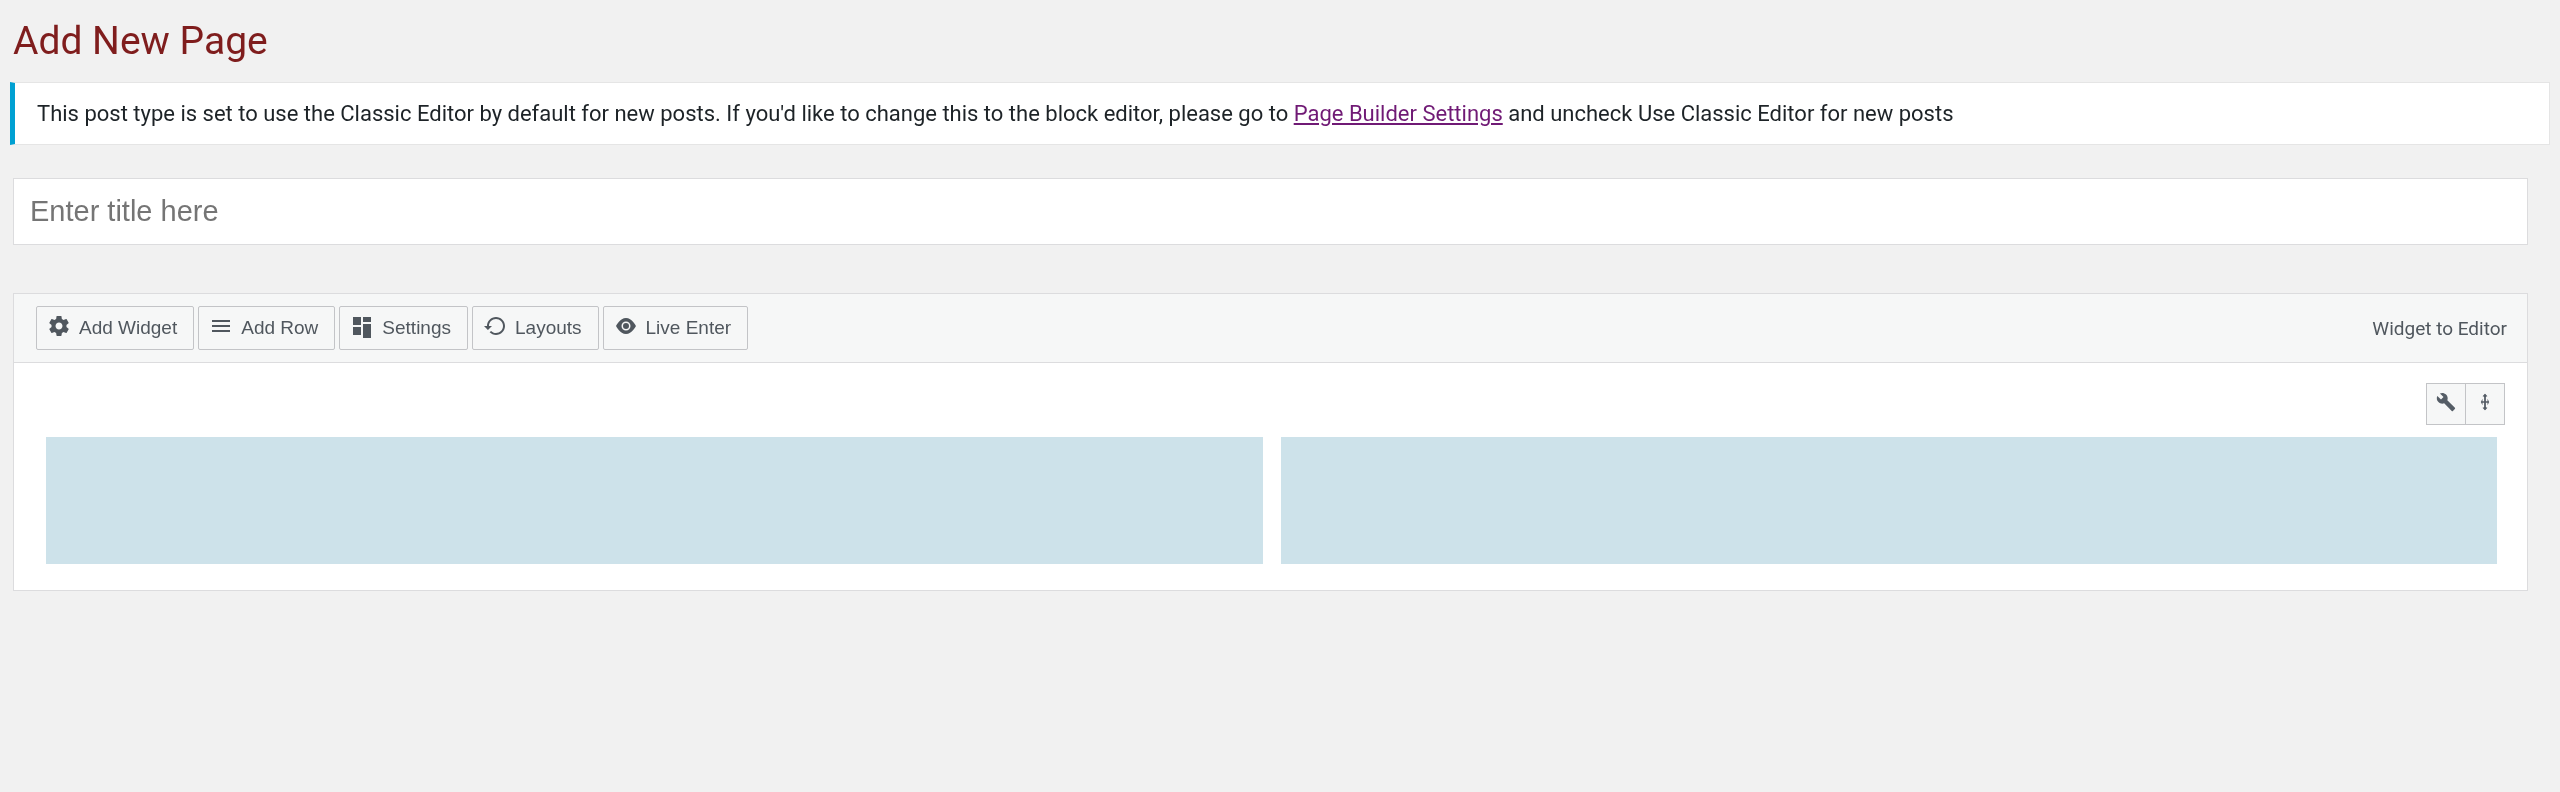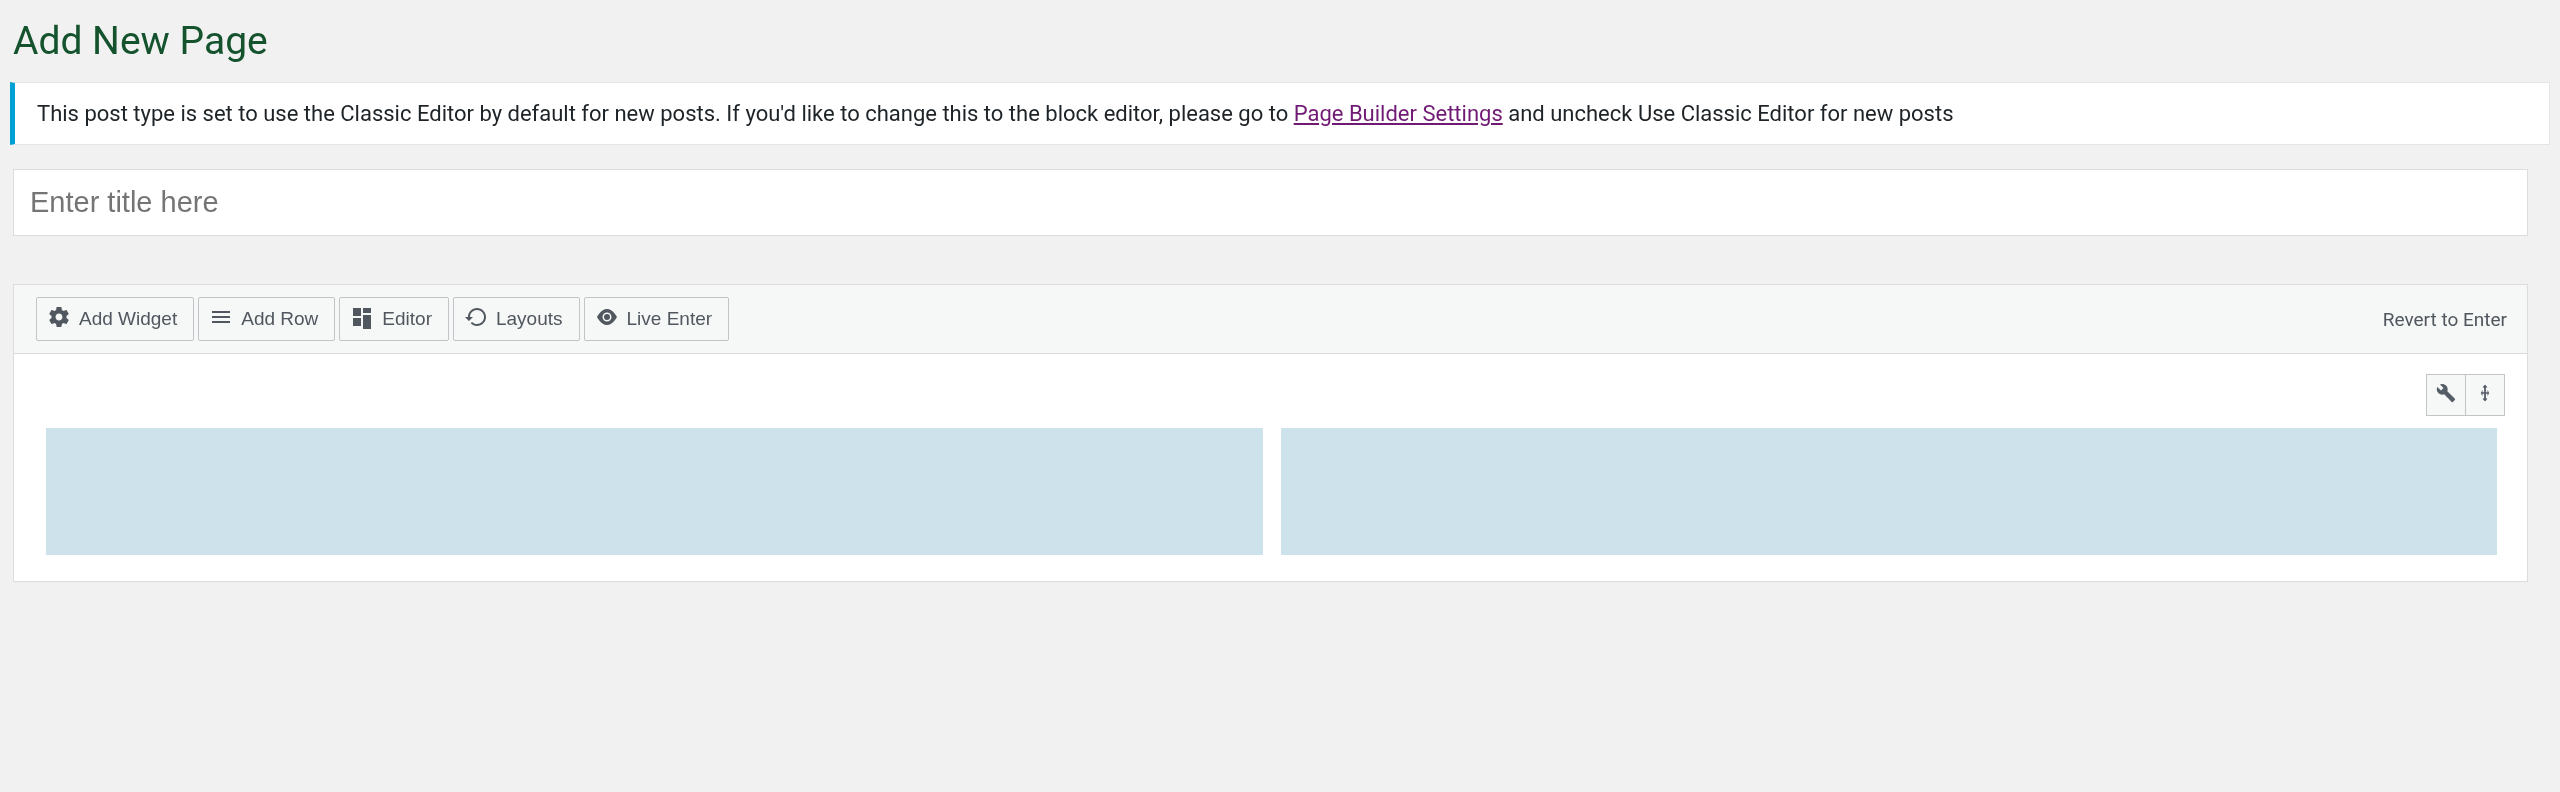--- a/index.html
+++ b/index.html
@@ -7,40 +7,40 @@
       background: #f1f1f1;
       font-family: -apple-system, BlinkMacSystemFont, "Segoe UI", Roboto, sans-serif;
       color: #1d2327;
       width: 2560px;
       padding-left: 10px;
     }
     .heading {
       font-size: 39px;
       font-weight: 400;
       padding: 18px 5px 18px 3px;
-      color: #14532d;
+      color: #7f1d1d;
     }
     .notice {
       background: #fff;
       border-left: 5px solid #00a0d2;
       border-top: 1px solid #e5e5e5;
       border-bottom: 1px solid #e5e5e5;
       border-right: 1px solid #e5e5e5;
       padding: 18px 22px;
       font-size: 22px;
       color: #1d2327;
       margin-right: 10px;
     }
     .notice a {
       color: #701a75;
       text-decoration: underline;
     }
     .notice strong { font-weight: 400; }
     .title-wrap {
-      margin-top: 24px;
+      margin-top: 33px;
       margin-right: 32px;
       margin-bottom: 48px;
       padding-left: 3px;
     }
     .title-input {
       width: 100%;
       font-size: 29px;
       padding: 16px 16px;
       color: #72777c;
       border: 1px solid #dcdcde;
@@ -156,39 +156,39 @@
           </svg>
       </span>
       <span>Add Row</span>
     </button>
     <button class="toolbar-btn">
       <span>
         <svg viewBox="0 0 24 24">
             <path d="M3 3h8v8H3V3zm10 0h8v5h-8V3zM3 13h8v8H3v-8zm10-3h8v14h-8V10z"></path>
           </svg>
       </span>
-      <span>Editor</span>
+      <span>Settings</span>
     </button>
     <button class="toolbar-btn">
       <span>
         <svg viewBox="0 0 24 24">
             <path d="M13 3c-4.97 0-9 4.03-9 9H1l3.89 3.89.07.14L9 12H6c0-3.87 3.13-7 7-7s7 3.13 7 7-3.13 7-7 7c-1.93 0-3.68-.79-4.94-2.06l-1.42 1.42C8.27 19.99 10.51 21 13 21c4.97 0 9-4.03 9-9s-4.03-9-9-9z"></path>
           </svg>
       </span>
       <span>Layouts</span>
     </button>
     <button class="toolbar-btn">
       <span>
         <svg viewBox="0 0 24 24">
             <path d="M12 4C6 4 2 12 2 12s4 8 10 8 10-8 10-8-4-8-10-8zm0 12.5a4.5 4.5 0 1 1 0-9 4.5 4.5 0 0 1 0 9zM12 9a3 3 0 1 0 0 6 3 3 0 0 0 0-6z"></path>
           </svg>
       </span>
       <span>Live Enter</span>
     </button>
-    <span class="toolbar-right">Revert to Enter</span>
+    <span class="toolbar-right">Widget to Editor</span>
   </div>
 
   <div class="canvas">
     <div class="row-controls">
       <span class="row-ctrl-btn">
         <span>
           <svg viewBox="0 0 24 24">
               <path d="M22.7 19l-9.1-9.1c.9-2.3.4-5-1.5-6.9-2-2-5-2.4-7.4-1.3L9 6 6 9 1.6 4.7C.4 7.1.9 10.1 2.9 12.1c1.9 1.9 4.6 2.4 6.9 1.5l9.1 9.1c.4.4 1 .4 1.4 0l2.3-2.3c.5-.4.5-1.1.1-1.4z"></path>
             </svg>
         </span>

